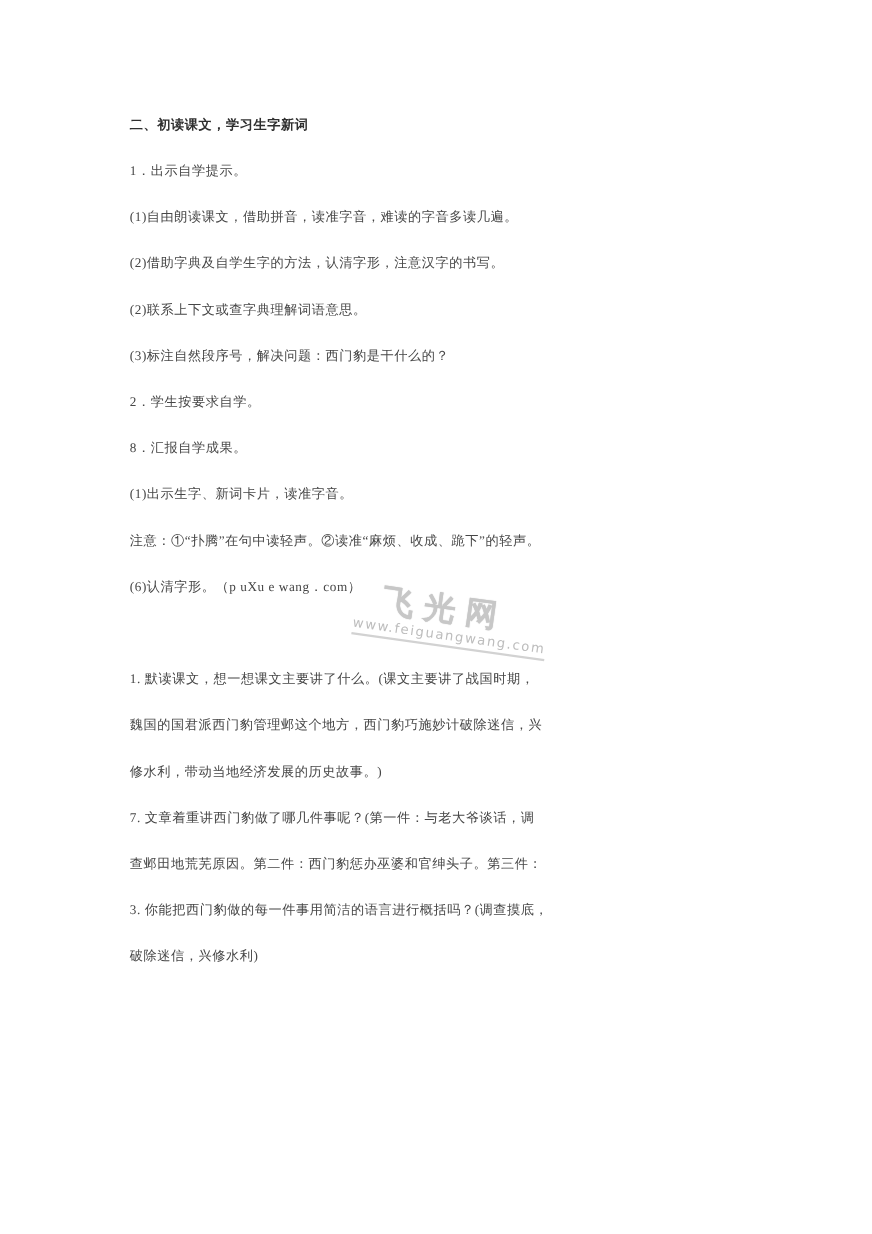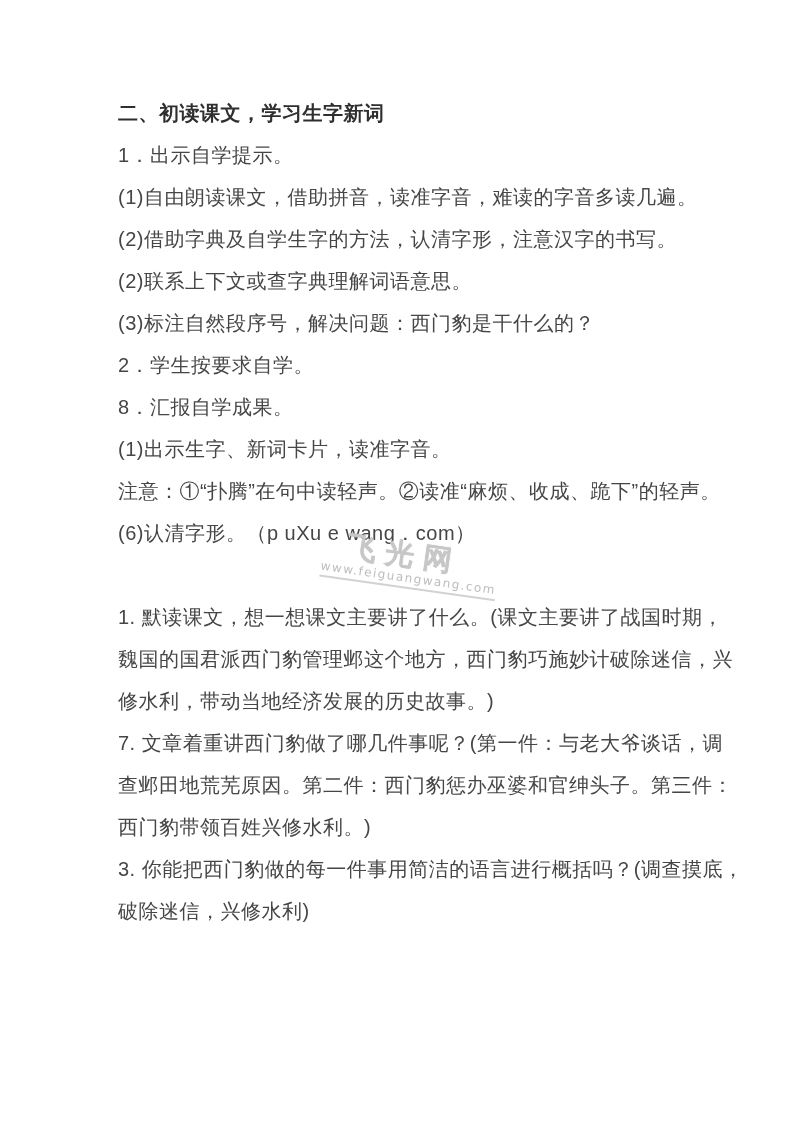--- a/index.html
+++ b/index.html
@@ -21,25 +21,25 @@
   }
   .content {
     position: absolute;
     left: 118px;
     top: 92px;
     width: 610px;
   }
   .line {
     height: 42px;
     line-height: 42px;
-    font-size: 20px;
+    font-size: 12px;
     letter-spacing: 0.5px;
     color: #464646;
     white-space: nowrap;
-    font-family: Liberation Sans, sans-serif;
+    font-family: Liberation Serif, serif;
   }
   .line.heading {
     font-weight: 700;
     color: #2f2f2f;
     letter-spacing: 0.5px;
   }
   .line.blank {
     height: 42px;
   }
   .watermark {
@@ -90,21 +90,20 @@
     <div class="line">注意：①“扑腾”在句中读轻声。②读准“麻烦、收成、跪下”的轻声。</div>
     <div class="line">(6)认清字形。（p uXu e wang．com）</div>
 
     <div class="line blank"></div>
 
     <div class="line">1. 默读课文，想一想课文主要讲了什么。(课文主要讲了战国时期，</div>
     <div class="line">魏国的国君派西门豹管理邺这个地方，西门豹巧施妙计破除迷信，兴</div>
     <div class="line">修水利，带动当地经济发展的历史故事。)</div>
     <div class="line">7. 文章着重讲西门豹做了哪几件事呢？(第一件：与老大爷谈话，调</div>
     <div class="line">查邺田地荒芜原因。第二件：西门豹惩办巫婆和官绅头子。第三件：</div>
-    <div class="line">西门豹带领百姓兴修水利。)</div>
     <div class="line">3. 你能把西门豹做的每一件事用简洁的语言进行概括吗？(调查摸底，</div>
     <div class="line">破除迷信，兴修水利)</div>
 
   </div>
 
   <div class="watermark">
     <div class="wm-brand">飞光网</div>
     <div class="wm-url">www.feiguangwang.com</div>
   </div>
 </div>

